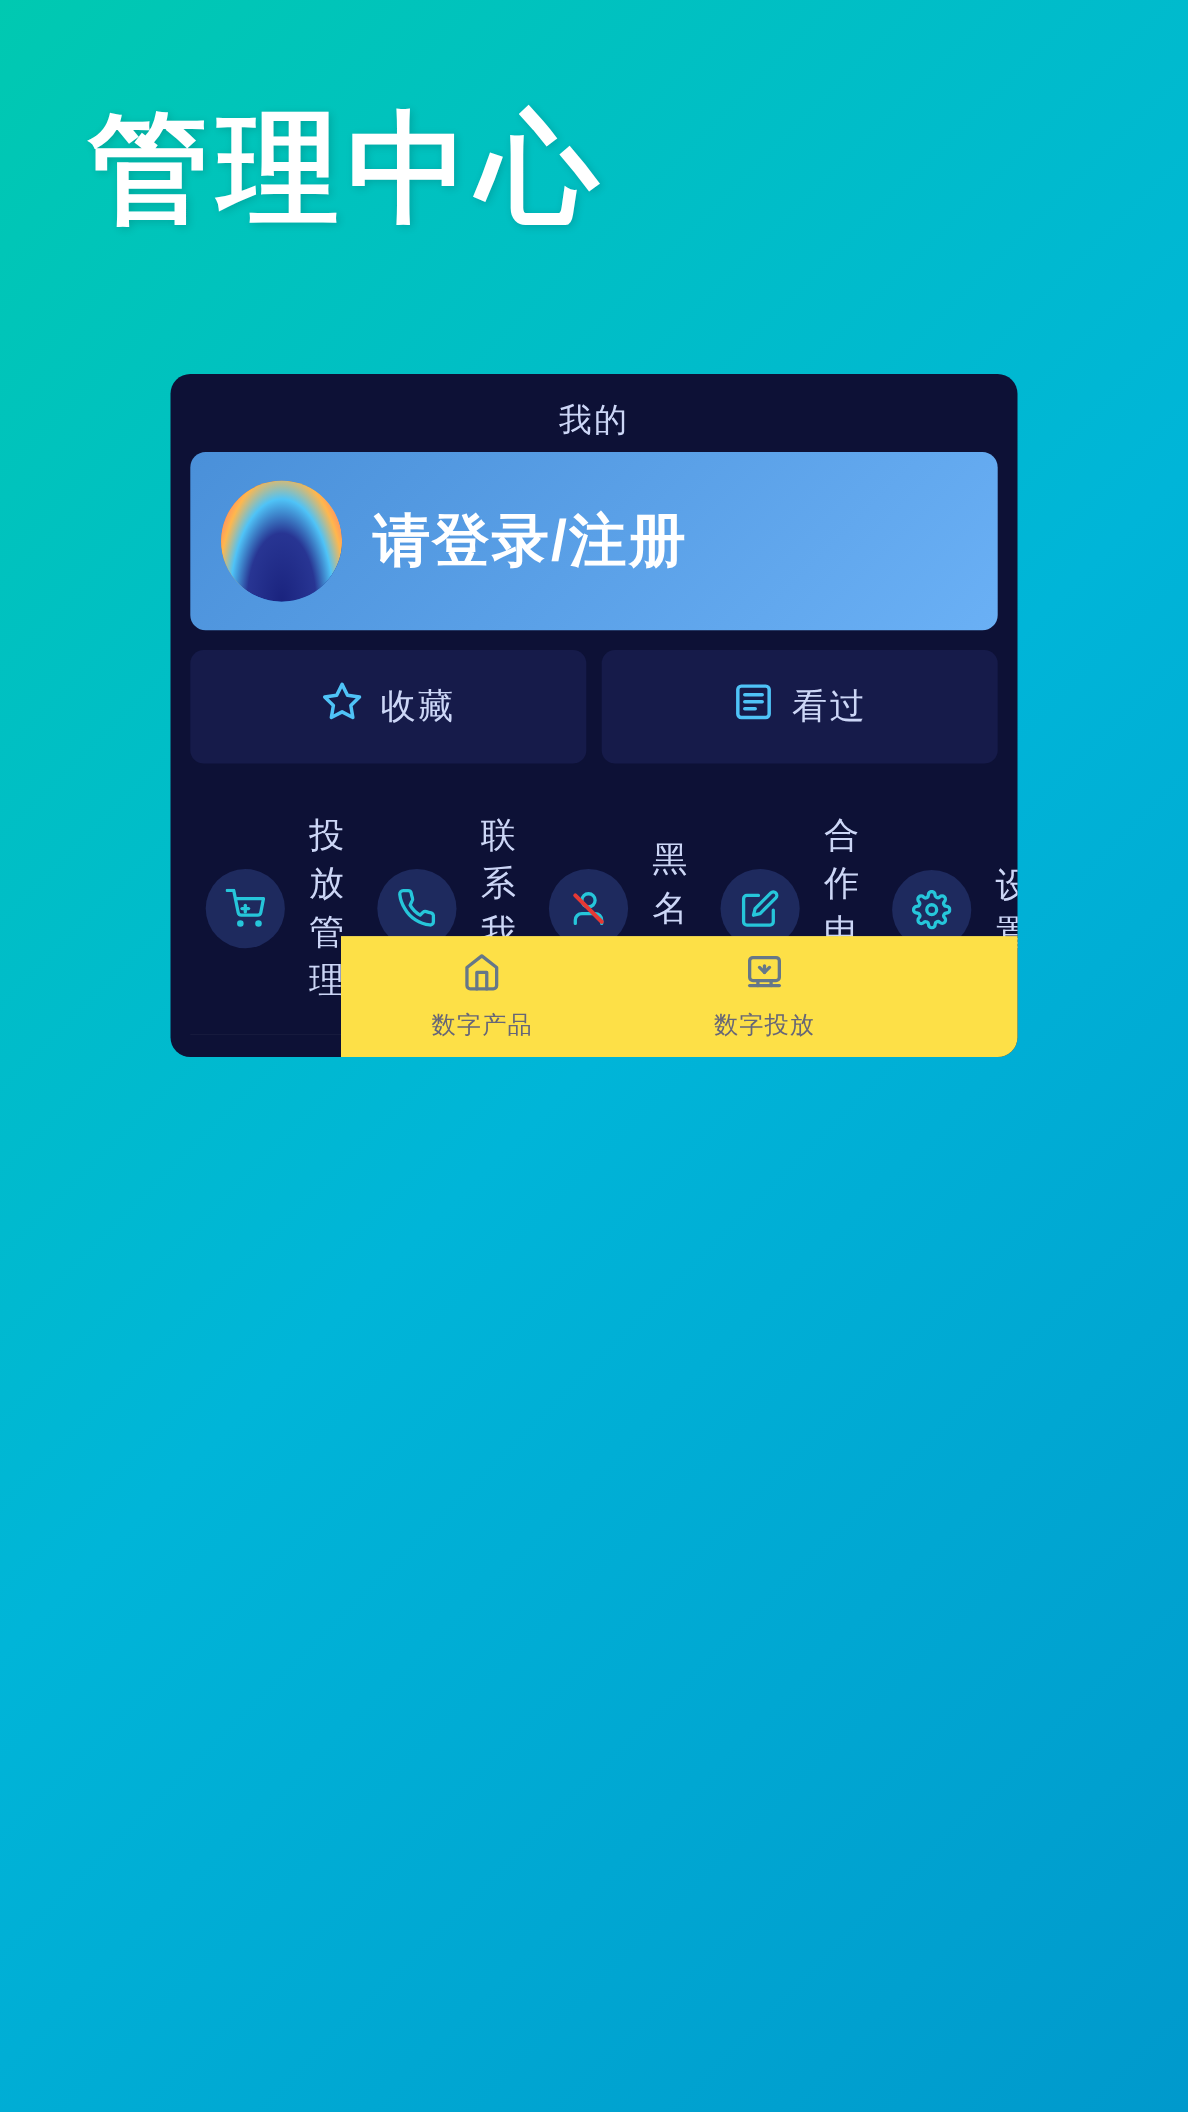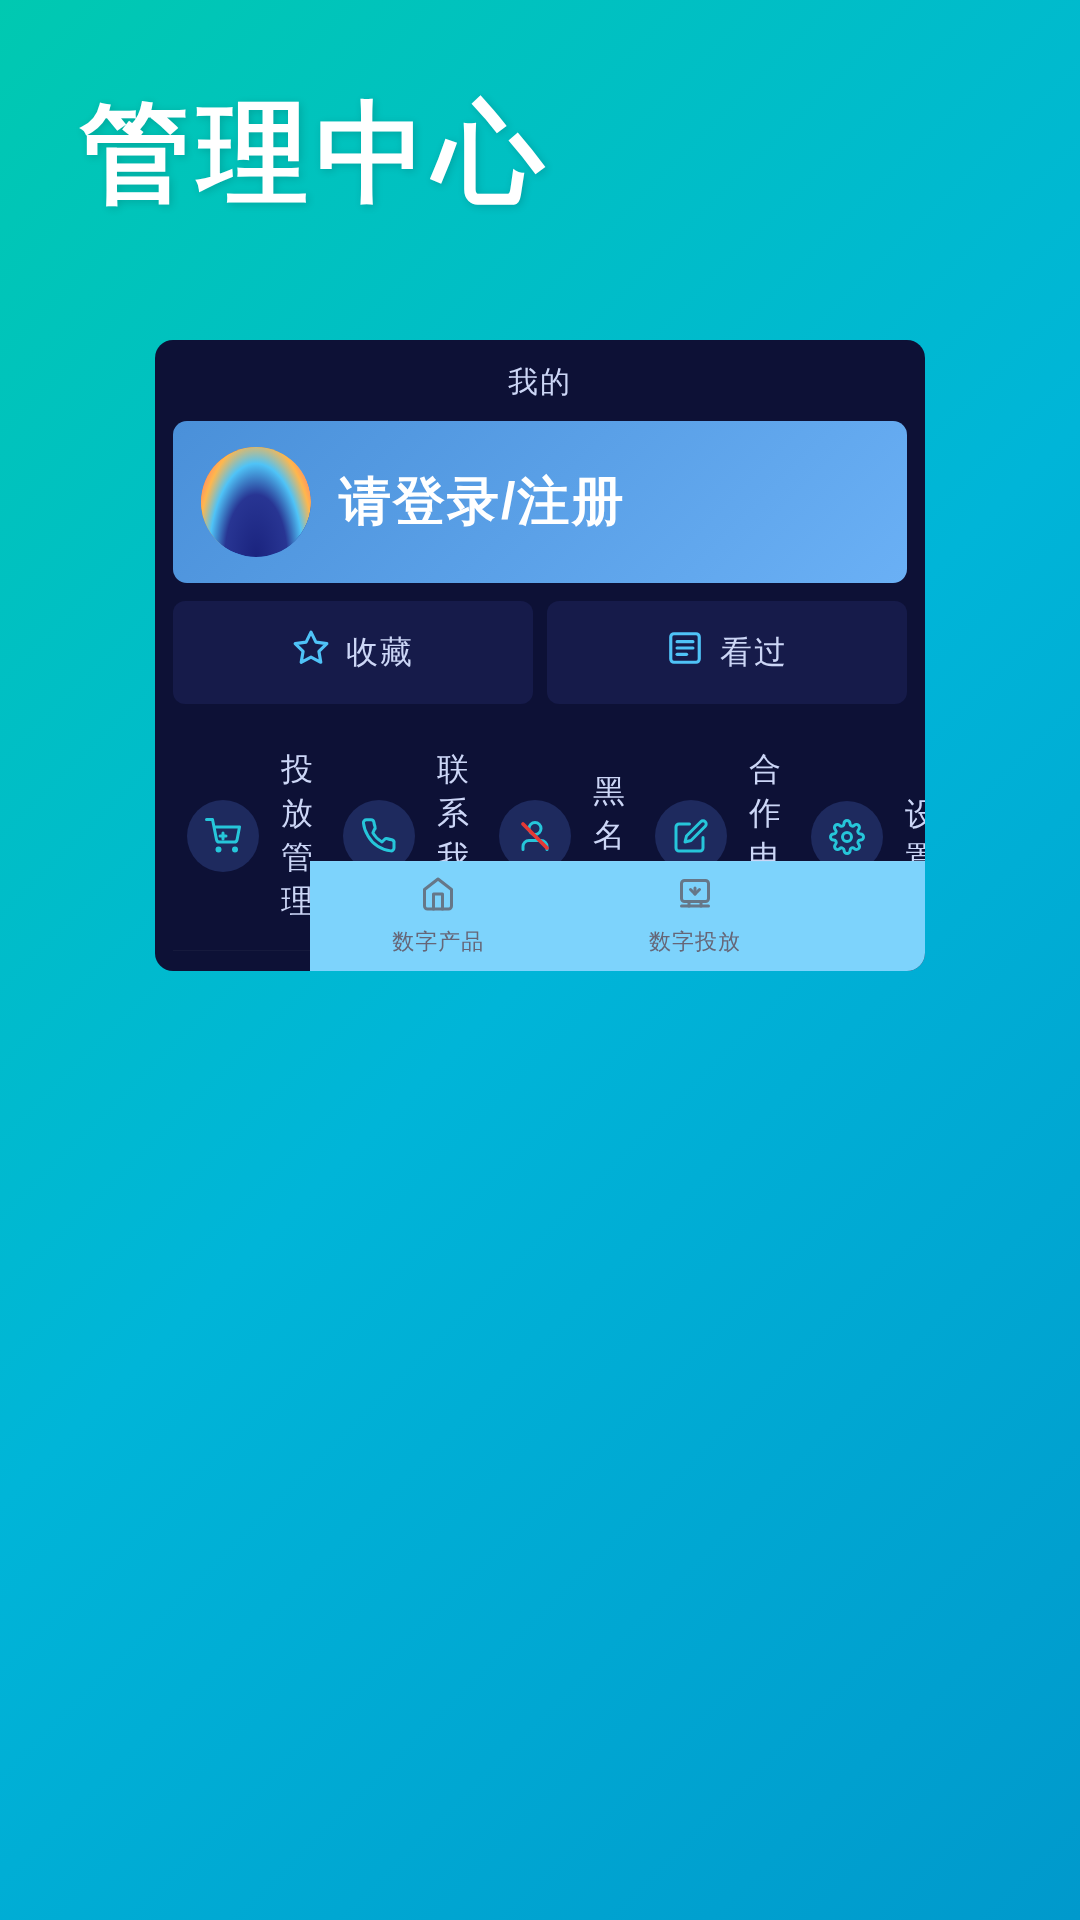--- a/index.html
+++ b/index.html
@@ -31,21 +31,21 @@
       left: 155px;
       width: 770px;
       background: #0d1136;
       border-radius: 18px;
       overflow: hidden;
       padding-bottom: 20px;
     }
 
     .card-header {
       text-align: center;
-      padding: 22px 0 18px;
+      padding: 22px 0 8px;
       color: #ccd6f6;
       font-size: 30px;
       letter-spacing: 2px;
     }
 
     .login-banner {
       margin: 0 18px 18px;
       background: linear-gradient(135deg, #4a90d9 0%, #6ab0f5 100%);
       border-radius: 14px;
       padding: 26px 28px;
@@ -153,21 +153,21 @@
       letter-spacing: 2px;
     }
 
     
     .bottom-nav {
       position: absolute;
       bottom: 0;
       left: 155px;
       width: 770px;
       height: 110px;
-      background: #7dd3fc;
+      background: #fde047;
       display: flex;
       align-items: center;
       justify-content: space-around;
       border-top: 1px solid rgba(255,255,255,0.06);
     }
 
     .nav-item {
       display: flex;
       flex-direction: column;
       align-items: center;

